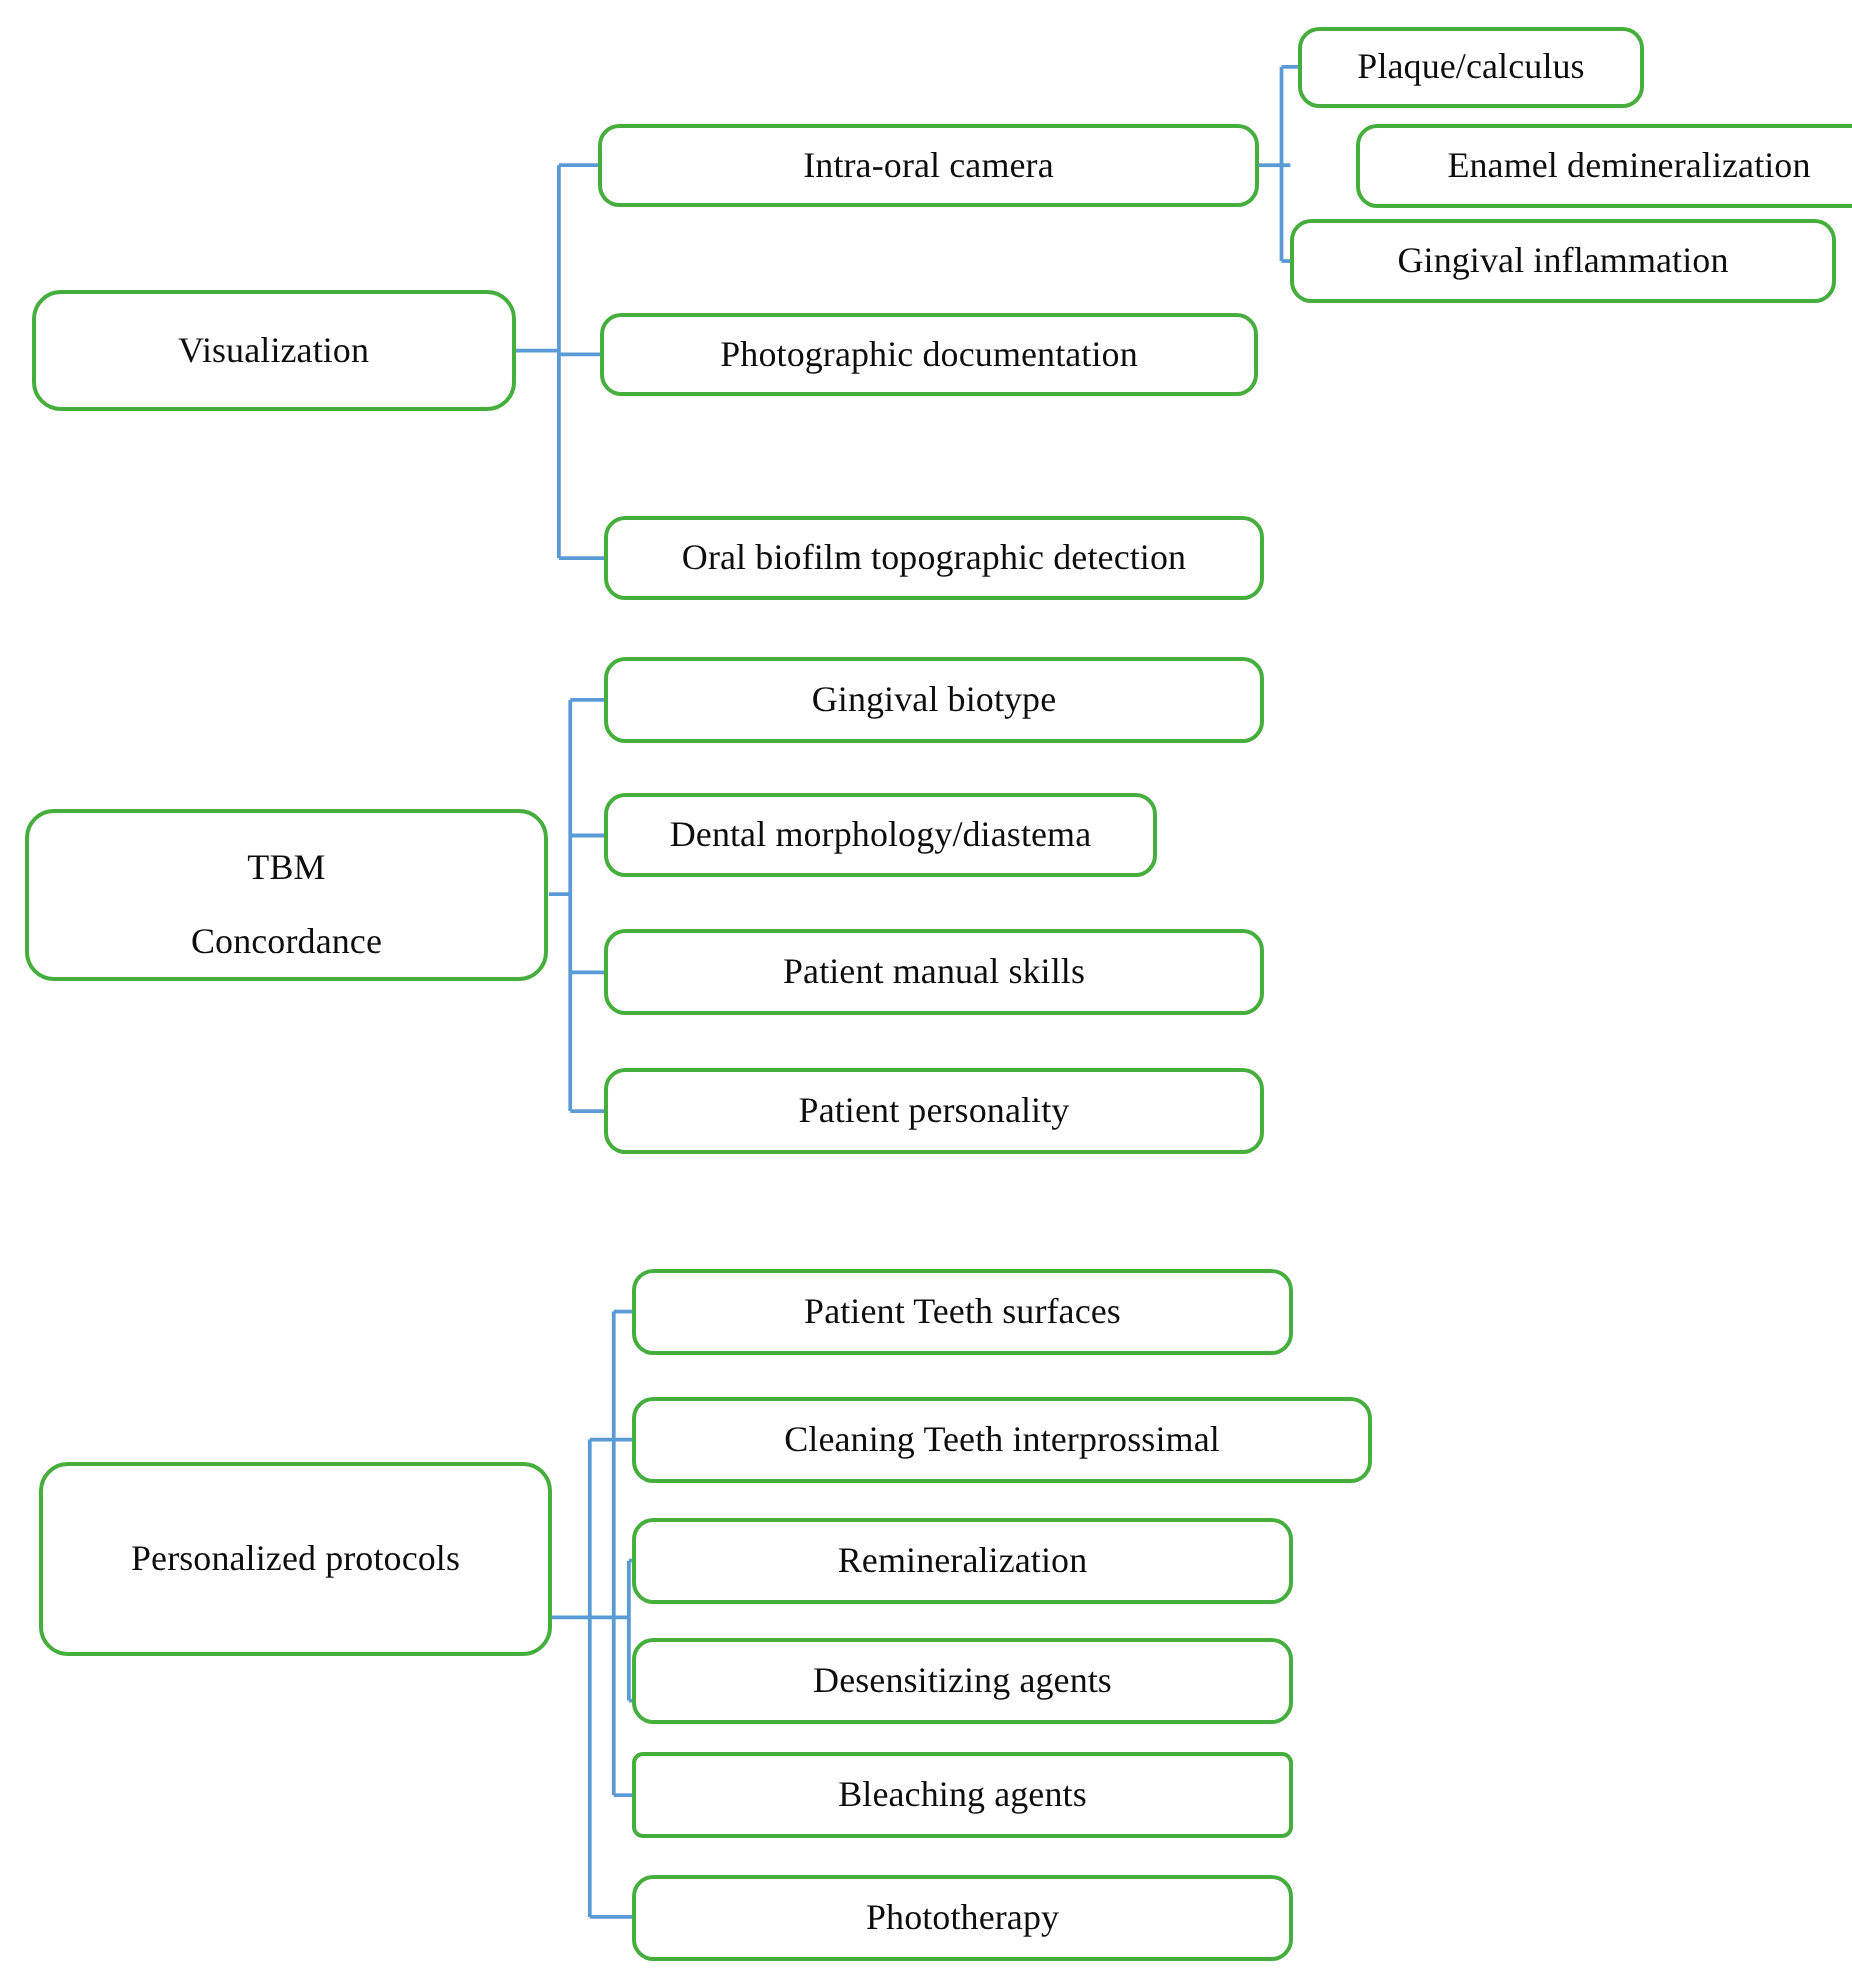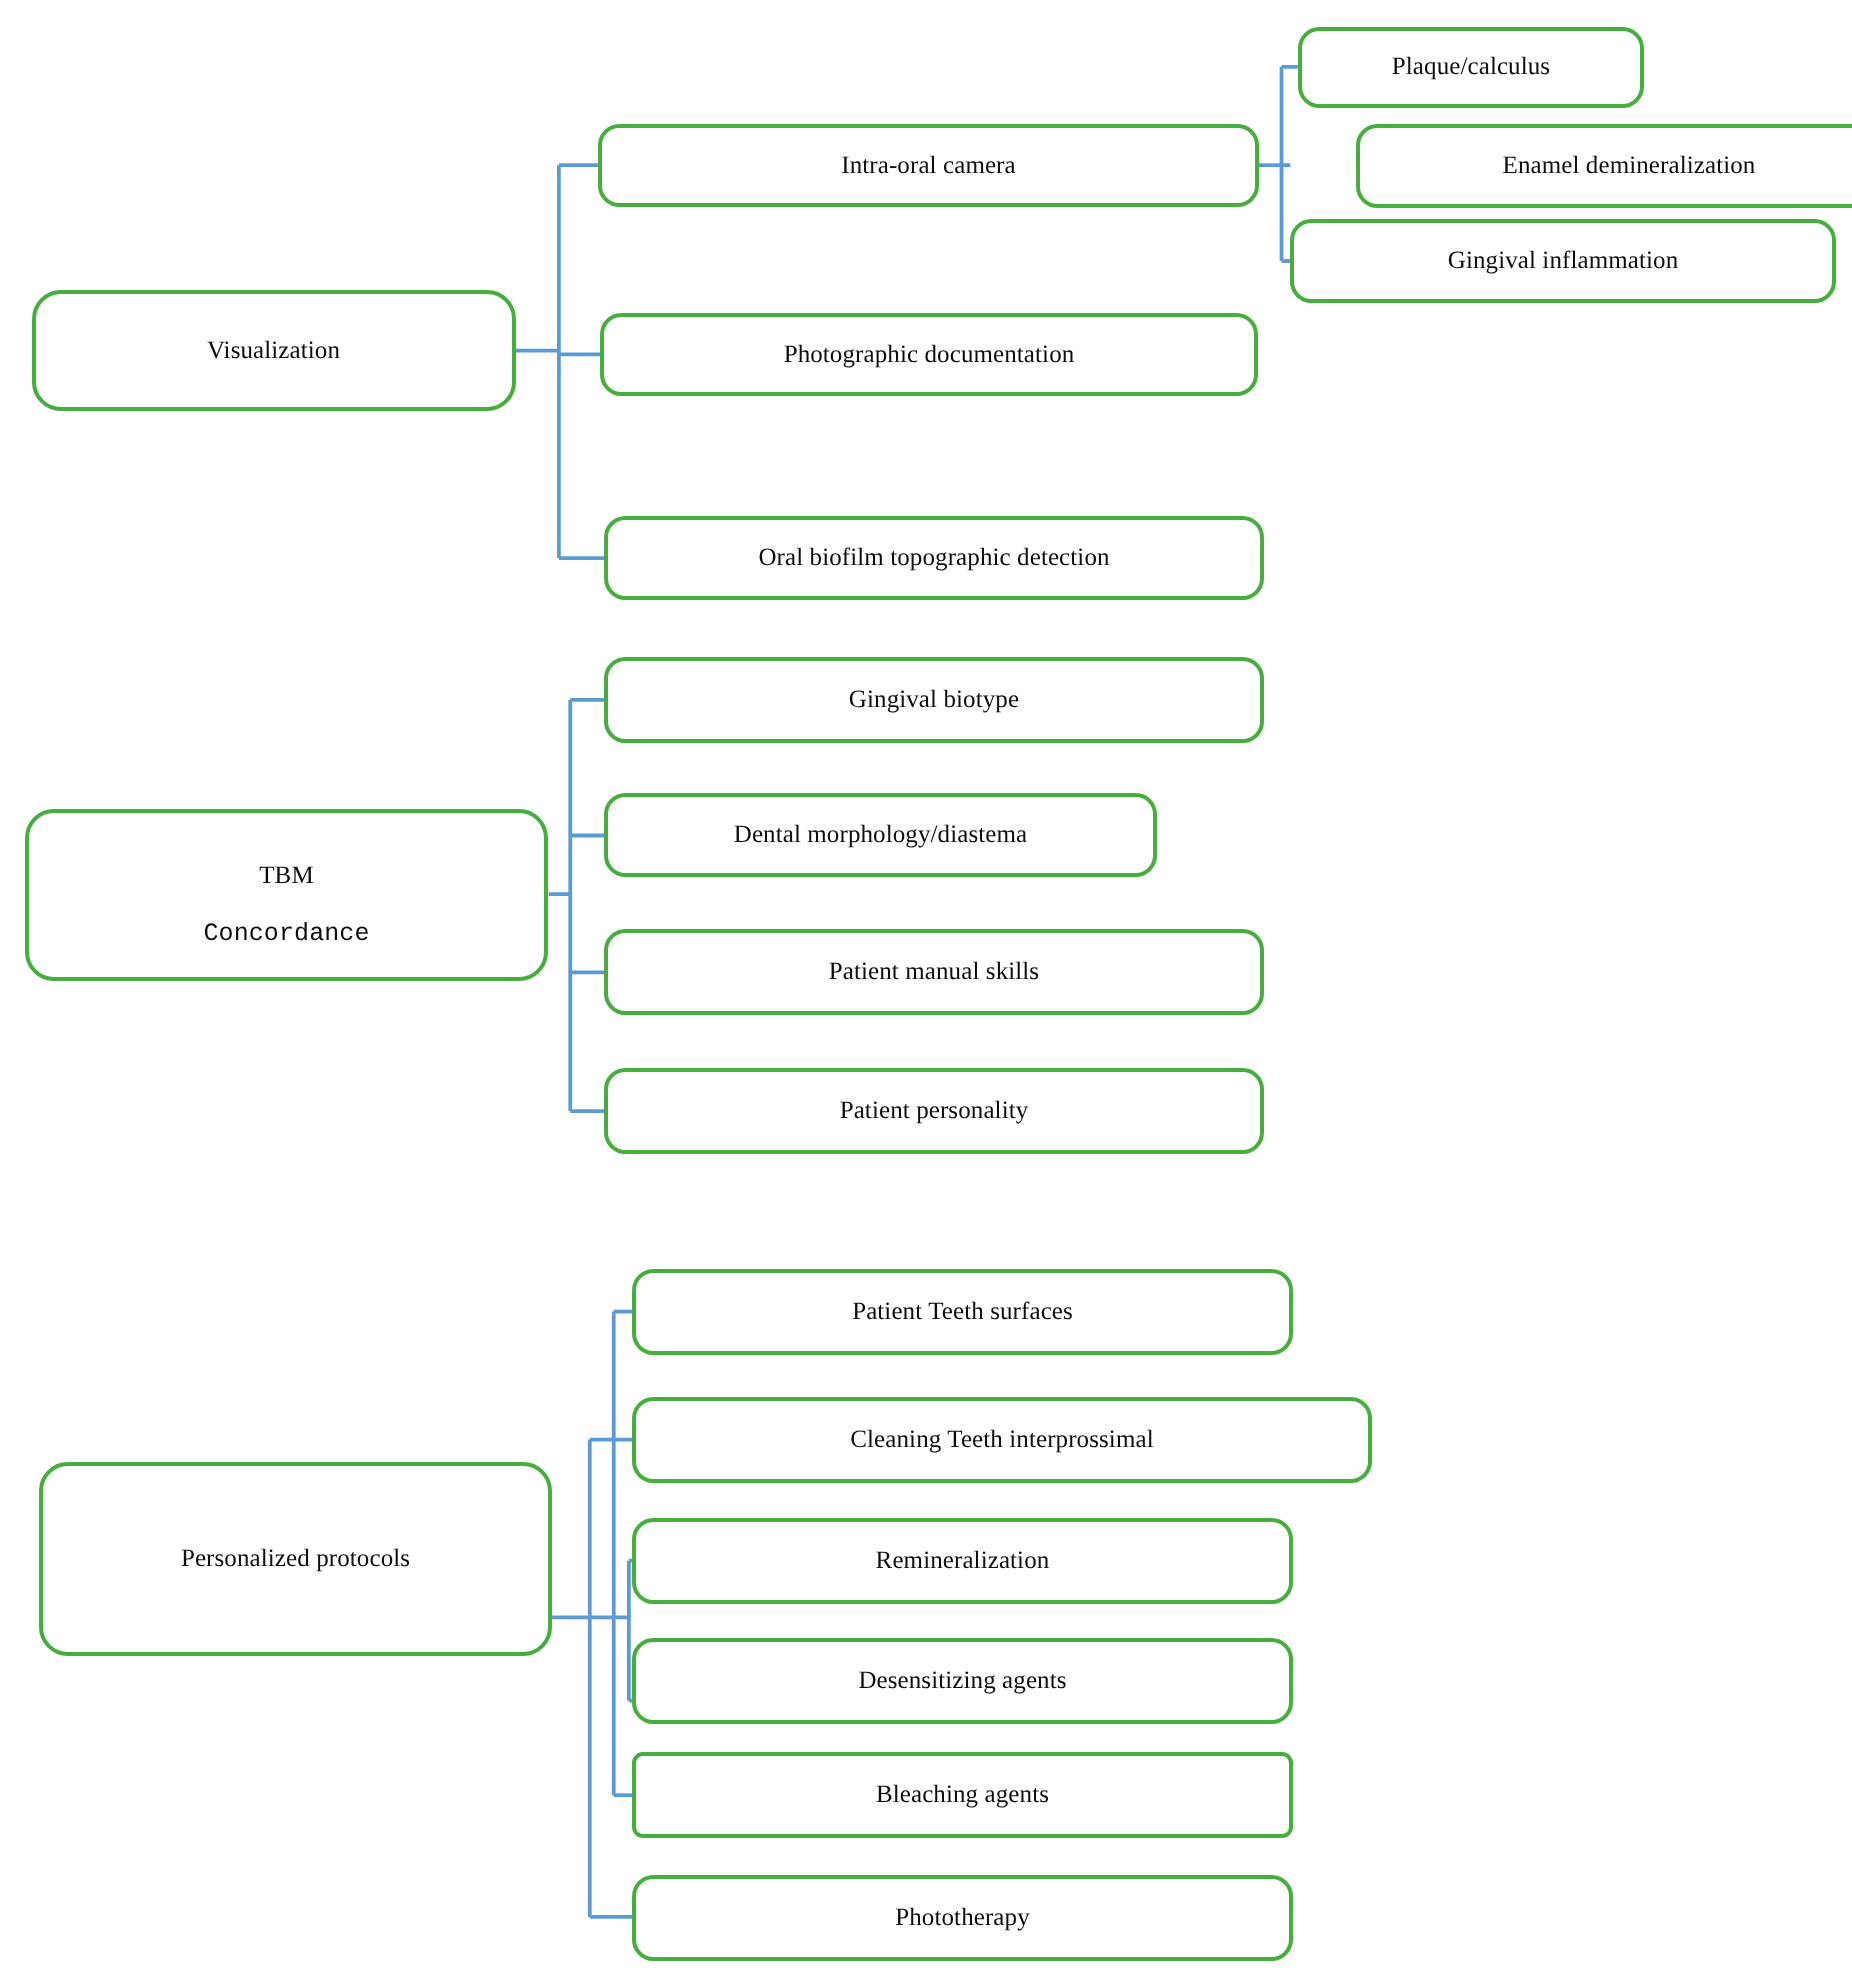--- a/index.html
+++ b/index.html
@@ -32,40 +32,39 @@
     position: absolute;
     box-sizing: border-box;
     border: 4.4px solid #45ae3c;
     border-radius: 21.4px;
     background: #fefffe;
     display: flex;
     align-items: center;
     justify-content: flex-end;
     text-align: center;
     color: #0d0d0d;
-    font-size: 25px;
+    font-size: 36px;
     line-height: 1.42;
     letter-spacing: 0.1px;
     padding: 2.5px 11.3px;
     text-rendering: geometricPrecision;
   }
   .node.root {
     border-radius: 29px;
   }
   .node .label {
     display: block;
     width: 100%;
   }
   .node .label .line {
     display: block;
     margin-top: 19px;
   }
   .node .label .line + .line {
     margin-top: 23px;
-    font-family: Liberation Mono, monospace;
   }
 </style>
 </head>
 <body>
 
 <div id="diagram-root">
 
   <svg class="connectors" viewBox="0 0 2938 3148" xmlns="http://www.w3.org/2000/svg">
     <g fill="none" stroke="#5b9bd5" stroke-width="6" stroke-linecap="butt">
 

